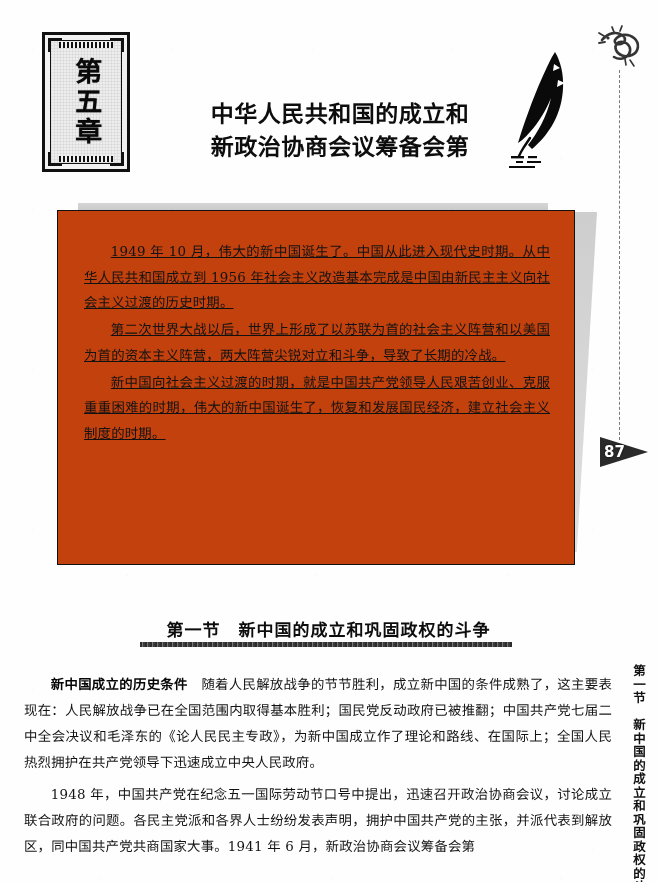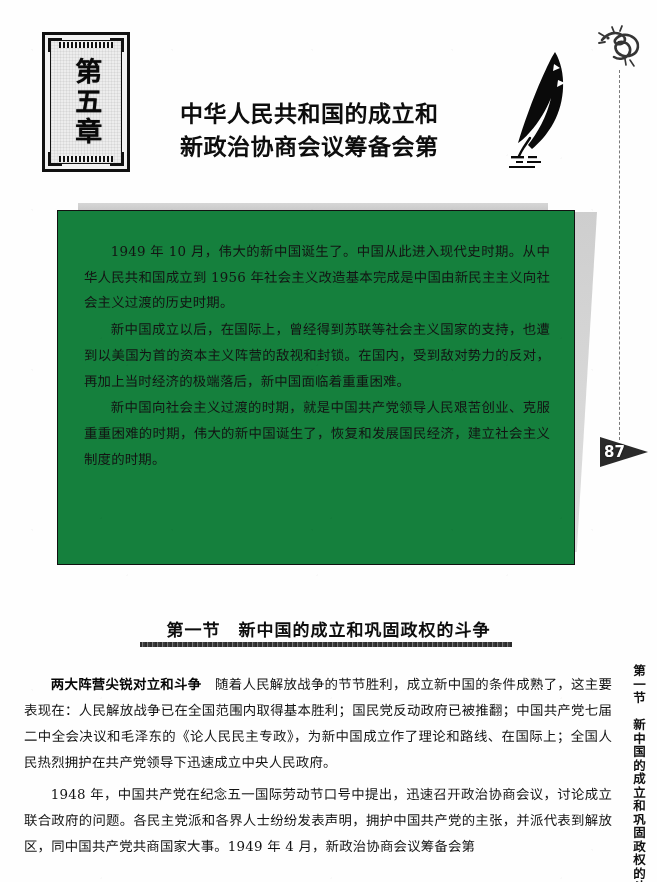--- a/index.html
+++ b/index.html
@@ -49,21 +49,21 @@
     font-weight:700;font-size:27px;letter-spacing:3px;
     line-height:1.05;color:#090909;
     text-shadow:0 0 1px rgba(0,0,0,.6);
   }
 
   
   #chapter-title{
     position:absolute;left:180px;top:98px;width:320px;
     font-family:"DejaVu Sans","Liberation Sans",sans-serif;
     font-weight:700;font-size:23px;line-height:1.42;
-    color:#0d0d0d;letter-spacing:.5px;
+    color:#0d0d0d;letter-spacing:.5px;text-align:center;
   }
   #chapter-title div{white-space:nowrap;}
 
   
   #quill{position:absolute;left:497px;top:46px;width:80px;height:125px;}
 
   
   #dragon{position:absolute;left:592px;top:22px;width:58px;height:52px;opacity:.88;}
   #margin-rule{
     position:absolute;left:619px;top:70px;width:0;height:370px;
@@ -92,23 +92,24 @@
   }
   #intro-shadow-right{
     position:absolute;left:575px;top:212px;width:22px;height:340px;
     background:linear-gradient(180deg,#c2c2c2,#d8d8d8);
     clip-path:polygon(0 0,100% 0,8% 100%,0 100%);
     opacity:.8;
   }
   #intro-box{
     position:absolute;left:57px;top:210px;width:518px;height:355px;
     border:1.5px solid #111;
-    background:#15803d;
+    background:#c2410c;
     box-sizing:border-box;
     padding:28px 24px 10px 26px;
+    text-decoration:underline;
   }
   #intro-box p{
     margin:0 0 1px 0;
     font-size:13.4px;
     line-height:1.92;
     text-align:justify;
     text-indent:2em;
     color:#131313;
     letter-spacing:.2px;
   }
@@ -216,32 +217,32 @@
 
   <div id="page-number-marker">
     <span class="tri"></span>
     <span id="page-number">87</span>
   </div>
 
   <div id="intro-shadow-top"></div>
   <div id="intro-shadow-right"></div>
   <div id="intro-box">
     <p>1949 年 10 月，伟大的新中国诞生了。中国从此进入现代史时期。从中华人民共和国成立到 1956 年社会主义改造基本完成是中国由新民主主义向社会主义过渡的历史时期。</p>
-    <p>新中国成立以后，在国际上，曾经得到苏联等社会主义国家的支持，也遭到以美国为首的资本主义阵营的敌视和封锁。在国内，受到敌对势力的反对，再加上当时经济的极端落后，新中国面临着重重困难。</p>
+    <p>第二次世界大战以后，世界上形成了以苏联为首的社会主义阵营和以美国为首的资本主义阵营，两大阵营尖锐对立和斗争，导致了长期的冷战。</p>
     <p>新中国向社会主义过渡的时期，就是中国共产党领导人民艰苦创业、克服重重困难的时期，伟大的新中国诞生了，恢复和发展国民经济，建立社会主义制度的时期。</p>
   </div>
 
   <div id="section-heading">
     <span id="section-heading-text">第一节　新中国的成立和巩固政权的斗争</span>
   </div>
   <div id="section-rule"></div>
 
   <div id="body-text">
-    <p><span class="lead">两大阵营尖锐对立和斗争</span><span>　随着人民解放战争的节节胜利，成立新中国的条件成熟了，这主要表现在：人民解放战争已在全国范围内取得基本胜利；国民党反动政府已被推翻；中国共产党七届二中全会决议和毛泽东的《论人民民主专政》，为新中国成立作了理论和路线、在国际上；全国人民热烈拥护在共产党领导下迅速成立中央人民政府。</span></p>
-    <p>1948 年，中国共产党在纪念五一国际劳动节口号中提出，迅速召开政治协商会议，讨论成立联合政府的问题。各民主党派和各界人士纷纷发表声明，拥护中国共产党的主张，并派代表到解放区，同中国共产党共商国家大事。1949 年 4 月，新政治协商会议筹备会第</p>
+    <p><span class="lead">新中国成立的历史条件</span><span>　随着人民解放战争的节节胜利，成立新中国的条件成熟了，这主要表现在：人民解放战争已在全国范围内取得基本胜利；国民党反动政府已被推翻；中国共产党七届二中全会决议和毛泽东的《论人民民主专政》，为新中国成立作了理论和路线、在国际上；全国人民热烈拥护在共产党领导下迅速成立中央人民政府。</span></p>
+    <p>1948 年，中国共产党在纪念五一国际劳动节口号中提出，迅速召开政治协商会议，讨论成立联合政府的问题。各民主党派和各界人士纷纷发表声明，拥护中国共产党的主张，并派代表到解放区，同中国共产党共商国家大事。1941 年 6 月，新政治协商会议筹备会第</p>
   </div>
 
   <div id="side-tab">
     <span id="side-tab-text">第一节　新中国的成立和巩固政权的斗争</span>
   </div>
 
   <div id="scan-noise"></div>
 </div>
 
 </body></html>

